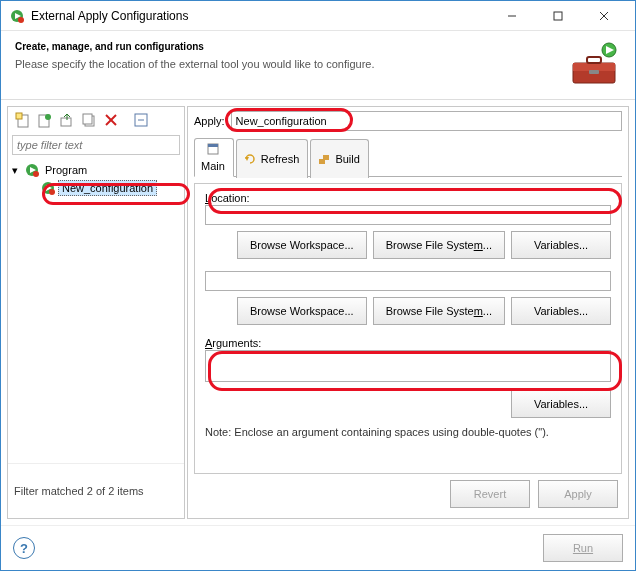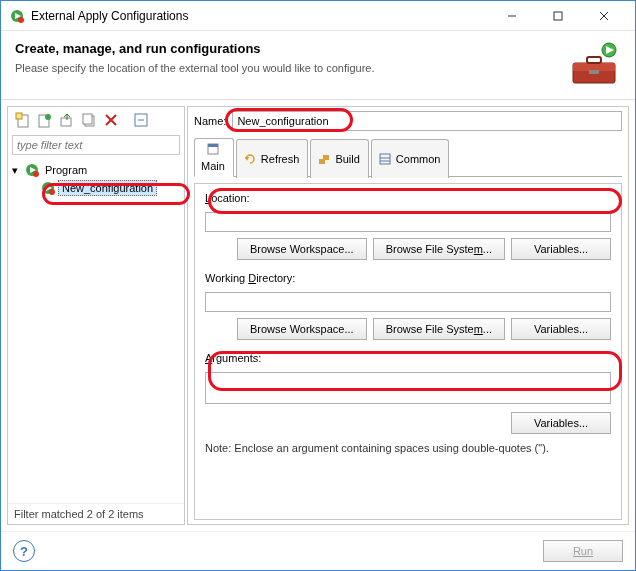--- a/index.html
+++ b/index.html
@@ -5,57 +5,57 @@
 * { box-sizing: border-box; margin: 0; padding: 0; font-family: 'Segoe UI', Tahoma, sans-serif; font-size: 11px; }
 body { background: #fff; width: 636px; height: 571px; overflow: hidden; border: 1px solid #3a86c8; display: flex; flex-direction: column; }
 
 .titlebar { height: 30px; background: #fff; display: flex; align-items: center; padding: 0 8px; border-bottom: 1px solid #e5e5e5; }
 .titlebar .title-icon { width: 16px; height: 16px; margin-right: 6px; }
 .titlebar .title-text { flex: 1; font-size: 12px; color: #000; }
 .titlebar .win-btn { width: 46px; height: 30px; display: flex; align-items: center; justify-content: center; color: #333; }
 
 .header { padding: 10px 14px; background: #fff; display: flex; align-items: flex-start; border-bottom: 1px solid #ddd; }
 .header .htext { flex: 1; }
-.header h1 { font-size: 13px; font-weight: bold; color: #000; margin-bottom: 6px; }
+.header h1 { font-size: 10px; font-weight: bold; color: #000; margin-bottom: 6px; }
 .header p { font-size: 11px; color: #555; }
 .header .hicon { width: 54px; height: 48px; margin-left: 10px; position: relative; }
 .toolbox-svg { width: 54px; height: 48px; }
 
 .content { flex: 1; display: flex; padding: 6px; gap: 2px; background: #fff; }
 .left-pane { width: 178px; display: flex; flex-direction: column; border: 1px solid #c8c8c8; background: #fff; }
 .toolbar { padding: 3px 5px; display: flex; gap: 2px; align-items: center; }
 .toolbar .tbtn { width: 20px; height: 20px; display: flex; align-items: center; justify-content: center; }
 .filter-input { margin: 2px 4px; border: 1px solid #c8c8c8; padding: 2px 4px; color: #888; font-style: italic; height: 20px; }
 .tree { flex: 1; padding: 4px 4px; overflow: auto; }
 .tree-item { display: flex; align-items: center; padding: 1px 0; }
 .tree-item.child { margin-left: 28px; }
 .tree-item .arrow { width: 12px; display: inline-block; }
 .tree-item .ticon { width: 16px; height: 16px; margin-right: 2px; }
 .tree-item .tlabel { padding: 1px 3px; }
 .tree-item.selected .tlabel { background: #cce8ff; border: 1px dotted #666; }
-.filter-status { padding: 4px 6px; color: #444; border-top: 1px solid #eee; }
+.filter-status { padding: 21px 6px; color: #444; border-top: 1px solid #eee; }
 
 .right-pane { flex: 1; display: flex; flex-direction: column; border: 1px solid #c8c8c8; background: #fff; padding: 4px 6px; }
 .name-row { display: flex; align-items: center; gap: 6px; margin-bottom: 4px; }
 .name-row label { color: #000; }
 .name-row input { flex: 1; border: 1px solid #b0b0b0; padding: 2px 4px; height: 20px; }
 
 .tabs { display: flex; border-bottom: 1px solid #b0b0b0; margin: 2px 0 6px 0; }
 .tab { padding: 3px 8px 4px 6px; border: 1px solid #b0b0b0; border-bottom: none; background: #fff; margin-right: 2px; display: flex; align-items: center; gap: 4px; position: relative; top: 1px; border-radius: 3px 3px 0 0; }
 .tab:not(.active) { background: #f5f5f5; top: 2px; padding-top: 2px; padding-bottom: 3px; }
 .tab.active { background: #fff; border-bottom: 1px solid #fff; flex-direction: column; }
 .tab .tabicon { width: 14px; height: 14px; }
 
 .main-panel { border: 1px solid #c8c8c8; padding: 8px 10px; flex: 1; overflow: auto; }
-.fieldlbl { display: block; margin-bottom: 8px; }
+.fieldlbl { display: block; margin-bottom: 1px; }
 .fieldlbl u { text-decoration: underline; }
 .txtfield { width: 100%; border: 1px solid #b0b0b0; height: 20px; padding: 2px 4px; }
 .txtarea { width: 100%; border: 1px solid #b0b0b0; height: 32px; padding: 2px 4px; resize: none; }
 .btnrow { display: flex; justify-content: flex-end; gap: 6px; margin-top: 6px; margin-bottom: 12px; }
-.btn { min-width: 100px; height: 22px; border: 1px solid #adadad; background: linear-gradient(#fdfdfd,#e9e9e9); padding: 0 12px; display: flex; align-items: center; justify-content: center; }
+.btn { min-width: 100px; height: 28px; border: 1px solid #adadad; background: linear-gradient(#fdfdfd,#e9e9e9); padding: 0 12px; display: flex; align-items: center; justify-content: center; }
 .note { font-size: 11px; color: #333; margin-top: 8px; }
 
 .bottom-buttons { display: flex; justify-content: flex-end; gap: 8px; padding: 6px 4px; }
 .bottom-buttons .btn { min-width: 80px; }
 .btn.disabled { color: #a0a0a0; }
 
 .footer { padding: 8px 12px; display: flex; justify-content: space-between; align-items: center; border-top: 1px solid #eee; }
 .help-icon { width: 22px; height: 22px; border: 1.5px solid #3a78b0; border-radius: 50%; display: flex; align-items: center; justify-content: center; color: #3a78b0; font-weight: bold; font-size: 13px; }
 .footer-btns { display: flex; gap: 9px; }
 .footer-btns .btn { min-width: 80px; }
@@ -173,21 +173,21 @@
               <circle cx="12" cy="12" r="3" fill="#d8341f"></circle>
             </svg></span>
         <span class="tlabel">New_configuration</span>
       </div>
     </div>
     <div class="filter-status">Filter matched 2 of 2 items</div>
   </div>
 
   <div class="right-pane">
     <div class="name-row">
-      <label><span>Name:</span></label>
+      <label><span>Apply:</span></label>
       <input value="New_configuration" style="">
     </div>
 
     <div class="tabs">
       <div class="tab active">
           <span class="tabicon"><svg width="14" height="14">
               <rect x="2" y="2" width="10" height="10" fill="#fff" stroke="#888"></rect>
               <rect x="2" y="2" width="10" height="3" fill="#5a7aa8"></rect>
             </svg></span>
           <span>Main</span>
@@ -198,56 +198,55 @@
               <polygon points="2,5 4,9 6,5" fill="#d8a020"></polygon>
             </svg></span>
           <span>Refresh</span>
         </div>
       <div class="tab">
           <span class="tabicon"><svg width="14" height="14">
               <rect x="2" y="7" width="6" height="5" fill="#d8a040"></rect>
               <rect x="6" y="3" width="6" height="5" fill="#d8a040"></rect>
             </svg></span>
           <span>Build</span>
-        </div>
-      <div class="tab">
-          <span class="tabicon"><svg width="14" height="14">
-              <rect x="2" y="2" width="10" height="10" fill="none" stroke="#5a7aa8"></rect>
-              <line x1="2" y1="6" x2="12" y2="6" stroke="#5a7aa8"></line>
-              <line x1="2" y1="9" x2="12" y2="9" stroke="#5a7aa8"></line>
-            </svg></span>
-          <span>Common</span>
         </div>
     </div>
 
     <div class="main-panel">
       <label class="fieldlbl"><u>L</u>ocation:</label>
       <input class="txtfield" style="">
       <div class="btnrow">
         <div class="btn">Browse Workspace...</div>
         <div class="btn" id="bfs1">Browse File Syste<u>m</u>...</div>
         <div class="btn">Variables...</div>
       </div>
 
-      <label class="fieldlbl">Working <u>D</u>irectory:</label>
       <input class="txtfield" style="">
       <div class="btnrow">
         <div class="btn">Browse Workspace...</div>
         <div class="btn" id="bfs2">Browse File Syste<u>m</u>...</div>
         <div class="btn">Variables...</div>
       </div>
 
       <label class="fieldlbl"><u>A</u>rguments:</label>
       <textarea class="txtarea" style=""></textarea>
       <div class="btnrow" style="margin-bottom:4px">
         <div class="btn">Variables...</div>
       </div>
       <div class="note">Note: Enclose an argument containing spaces using double-quotes (").</div>
     </div>
 
+    <div class="bottom-buttons">
+      <div class="btn disabled">
+          <span>Revert</span>
+        </div>
+      <div class="btn disabled">
+          <span>Apply</span>
+        </div>
+    </div>
   </div>
 </div>
 
 <div class="footer">
   <div class="help-icon">?</div>
   <div class="footer-btns">
     <div class="btn disabled">
         <span style="text-decoration:underline">Run</span>
       </div>
   </div>

